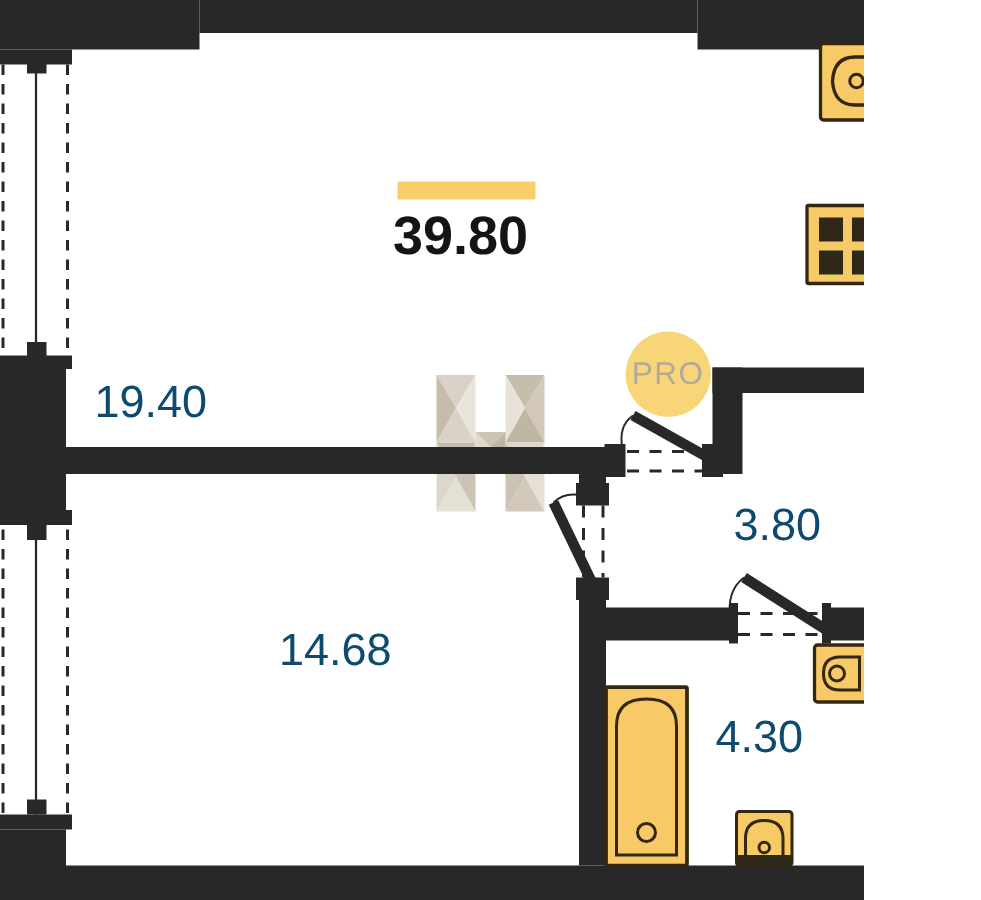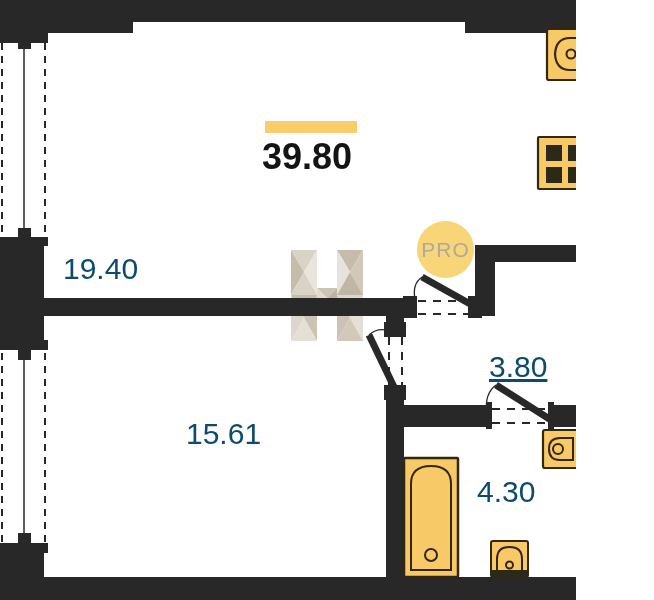--- a/index.html
+++ b/index.html
@@ -20,21 +20,21 @@
     position:absolute;left:265px;top:121px;width:92px;height:12px;
     background:#F9CD69;border-radius:1px;
   }
   #pro-badge{
     position:absolute;left:370px;top:221px;width:57px;height:57px;border-radius:50%;
     background:#F8D678;color:#B3A89D;font-size:21px;letter-spacing:1px;
     text-align:center;line-height:57px;font-weight:400;margin-left:47px;
   }
   #label-living{left:63px;top:254px;}
   #label-bedroom{left:186px;top:419px;}
-  #label-hall{left:489px;top:352px;text-decoration:underline;}
+  #label-hall{left:489px;top:336px;}
   #label-bath{left:477px;top:477px;text-align:center;}
 </style>
 </head>
 <body>
 
 <div id="stage">
 
 <svg id="plan-svg" viewBox="0 0 654 600">
 
   <g>
@@ -195,19 +195,19 @@
       <path d="M 496,385 Q 484,394 487,413"></path>
       <path d="M 603,336 Q 617,322 638,325"></path>
     </g>
   </g>
 </svg>
 
 <div id="accent-bar"></div>
 <div id="total-area-label">39.80</div>
 
 <div id="label-living" class="room-label">19.40</div>
-<div id="label-bedroom" class="room-label">15.61</div>
+<div id="label-bedroom" class="room-label">14.68</div>
 <div id="label-hall" class="room-label">3.80</div>
 <div id="label-bath" class="room-label">4.30</div>
 
 <div id="pro-badge">PRO</div>
 
 </div>
 
 </body></html>

